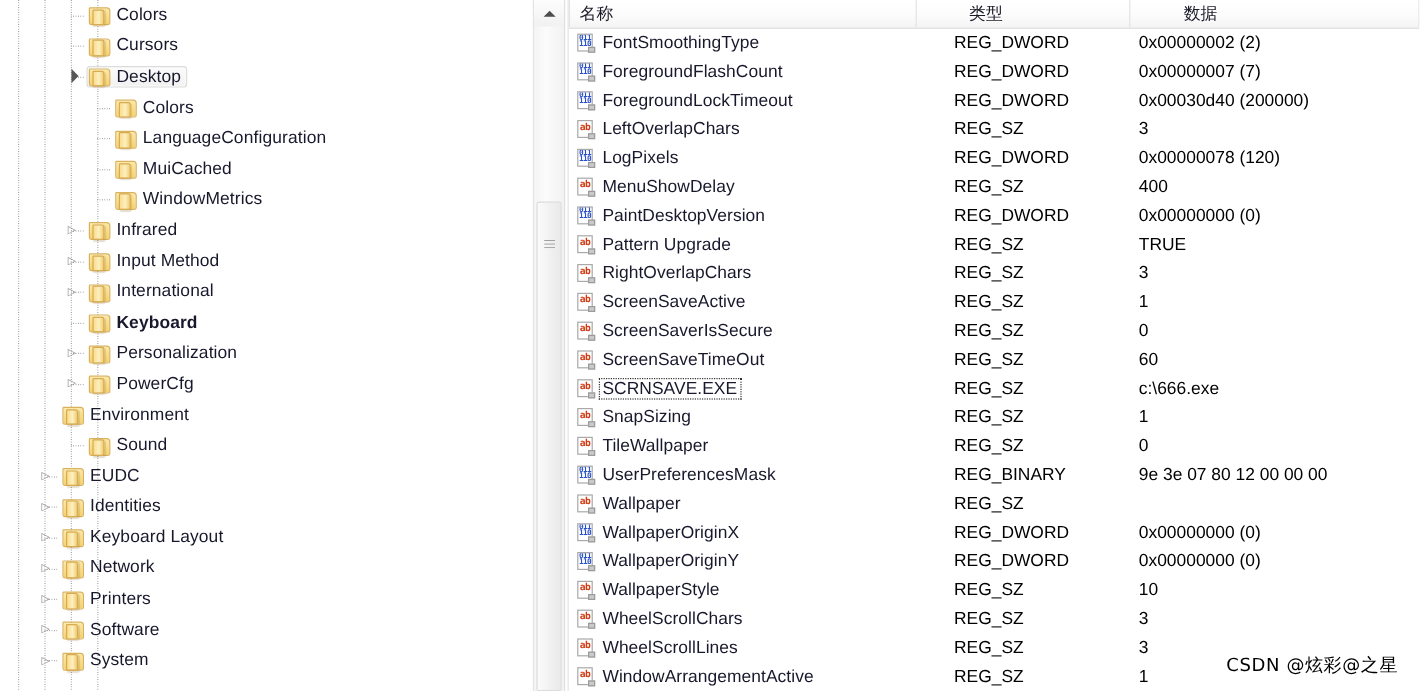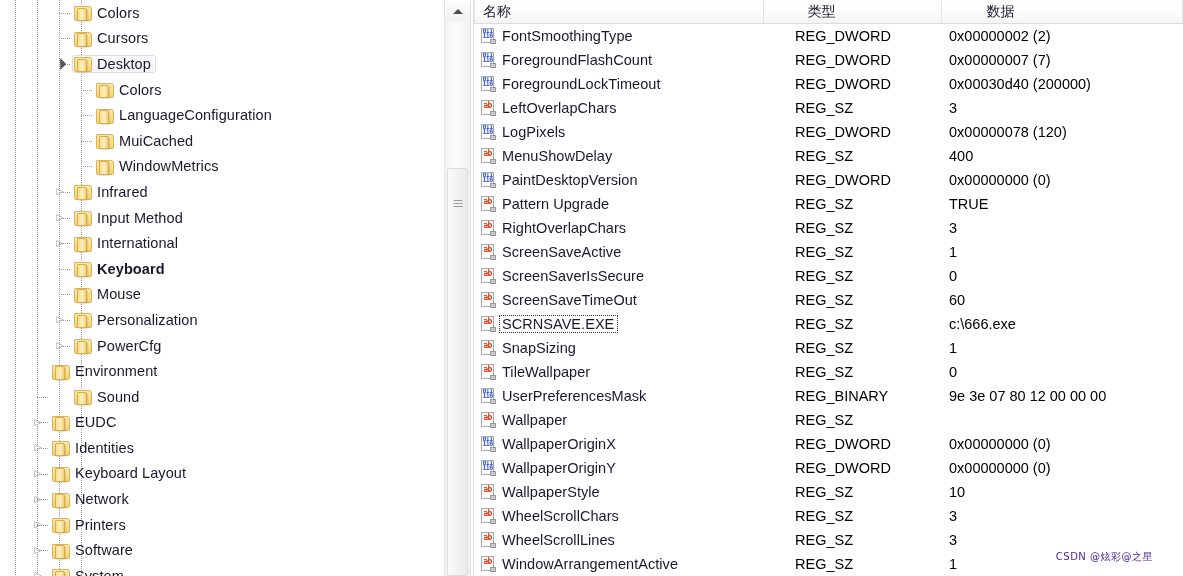--- a/index.html
+++ b/index.html
@@ -288,24 +288,24 @@
   .val-ico.dword .glyph {
     color: #2a52c8;
     font-size: 6.5px;
     line-height: 5px;
     letter-spacing: -0.6px;
   }
 
   
   #watermark {
     position: absolute;
-    right: 30px;
+    right: 18px;
     bottom: 12px;
-    font-size: 10px;
-    color: #4c1d95;
+    font-size: 15px;
+    color: #000000;
     letter-spacing: 0.5px;
     font-family: "DejaVu Sans", "Liberation Sans", sans-serif;
     user-select: none;
     white-space: nowrap;
   }
 </style>
 </head>
 <body>
 
 <div id="app">
@@ -446,30 +446,20 @@
           <span class="tw-label-wrap" style="margin-left: 72px; font-weight: bold;">
             <span class="folder-ico">
               <span class="shadow"></span>
               <span class="back"></span>
               <span class="front"></span>
             </span>
             <span class="tw-text">Keyboard</span>
           </span>
         </div>
         <div class="tree-row">
-          <span class="tw-label-wrap" style="margin-left: 72px;">
-            <span class="folder-ico">
-              <span class="shadow"></span>
-              <span class="back"></span>
-              <span class="front"></span>
-            </span>
-            <span class="tw-text">Mouse</span>
-          </span>
-        </div>
-        <div class="tree-row">
           <span class="tw-twisty" style="left: 52px;">▷</span>
           <span class="tw-label-wrap" style="margin-left: 72px;">
             <span class="folder-ico">
               <span class="shadow"></span>
               <span class="back"></span>
               <span class="front"></span>
             </span>
             <span class="tw-text">Personalization</span>
           </span>
         </div>

